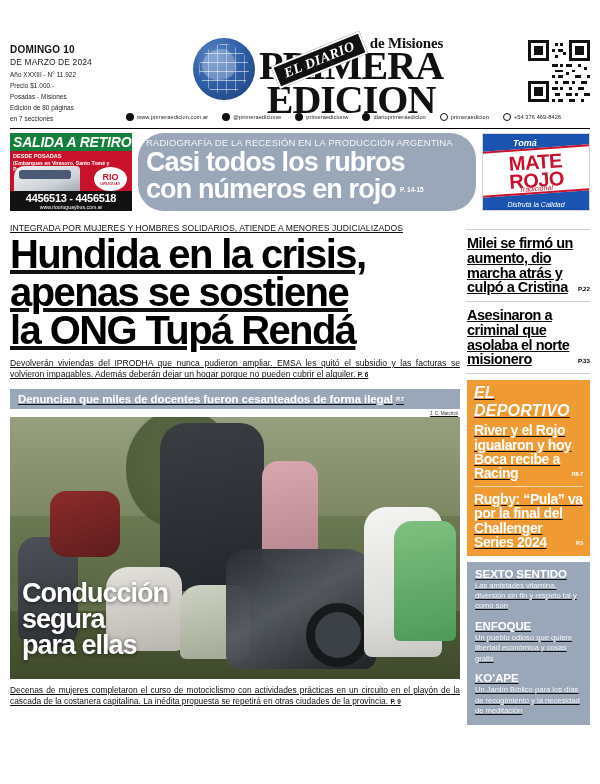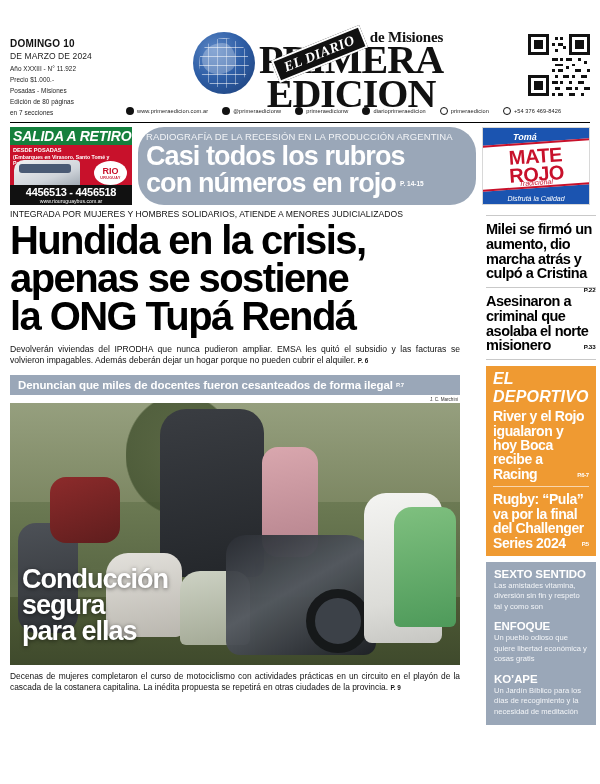--- a/index.html
+++ b/index.html
@@ -3,21 +3,21 @@
 <meta charset="utf-8">
 <style>
   * { box-sizing: border-box; margin: 0; padding: 0; }
   html, body {
     width: 600px; height: 784px;
     background: #ffffff;
     font-family: "Liberation Sans", sans-serif;
     color: #111;
     overflow: hidden;
   }
-  .page { position: relative; width: 600px; height: 552px; padding: 12px 10px; }
+  .page { position: relative; width: 600px; height: 552px; padding: 18px 10px; }
 
   
   .masthead { display: flex; align-items: flex-start; height: 90px; padding-top: 18px; }
   .mh-date { width: 120px; padding-top: 8px; line-height: 1.28; }
   .mh-date .d1 { font-size: 10px; font-weight: bold; letter-spacing: .2px; }
   .mh-date .d2 { font-size: 8.5px; letter-spacing: .1px; color: #222; }
   .mh-date .small { font-size: 6.4px; color: #222; margin-top: 3px; letter-spacing: .05px; }
 
   .mh-logo { flex: 1; position: relative; display: flex; justify-content: center; align-items: flex-start; }
   .globe {
@@ -133,21 +133,21 @@
   .mate-ad .m-trad {
     position: absolute; top: 51px; left: 0; right: 0; text-align: center; color: #c8112b;
     font-size: 7px; font-style: italic; transform: rotate(-4deg); z-index: 3;
   }
   .mate-ad .m-slogan {
     position: absolute; bottom: 2px; left: 0; right: 0; text-align: center;
     color: #fff; font-size: 7px; font-style: italic; z-index: 3;
   }
 
   
-  .body-row { display: flex; gap: 26px; margin-top: 4px; }
+  .body-row { display: flex; gap: 7px; margin-top: 12px; text-decoration: underline; }
   .col-main { width: 450px; }
   .col-side { flex: 1; }
 
   .main-kicker {
     font-size: 8.6px; letter-spacing: .05px; color: #111; margin-bottom: 2px; white-space: nowrap;
   }
   .main-head {
     font-size: 40px; font-weight: bold; line-height: .95; letter-spacing: -1.6px; color: #000;
   }
   .main-lead {

